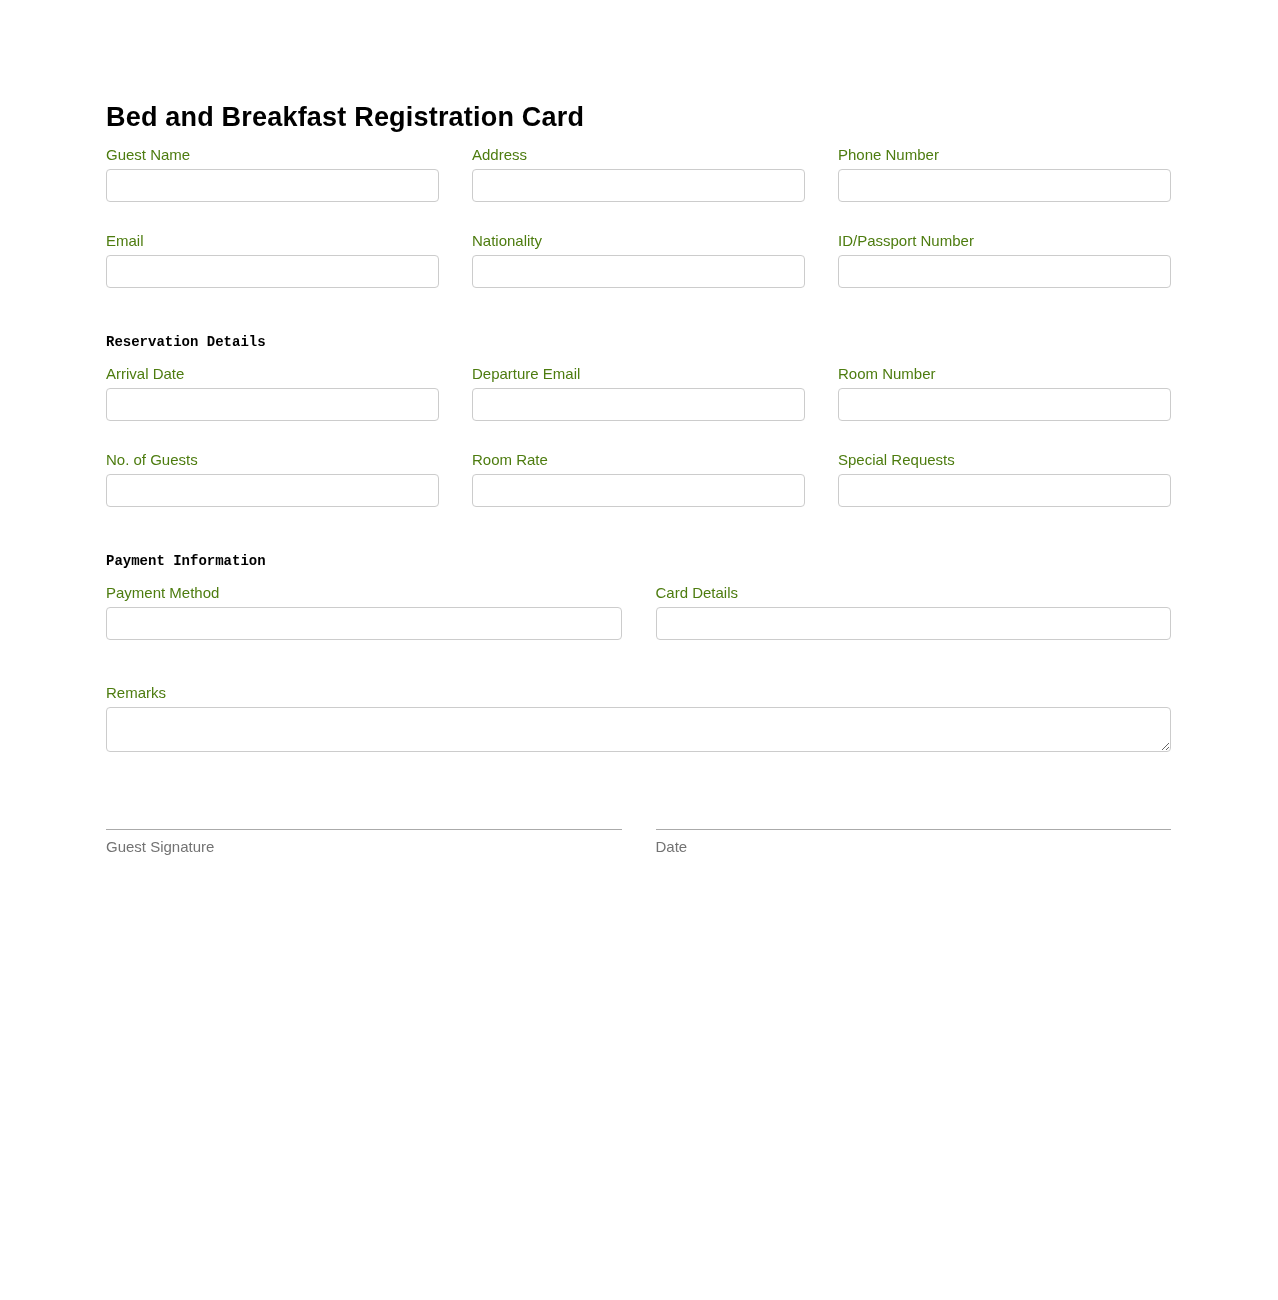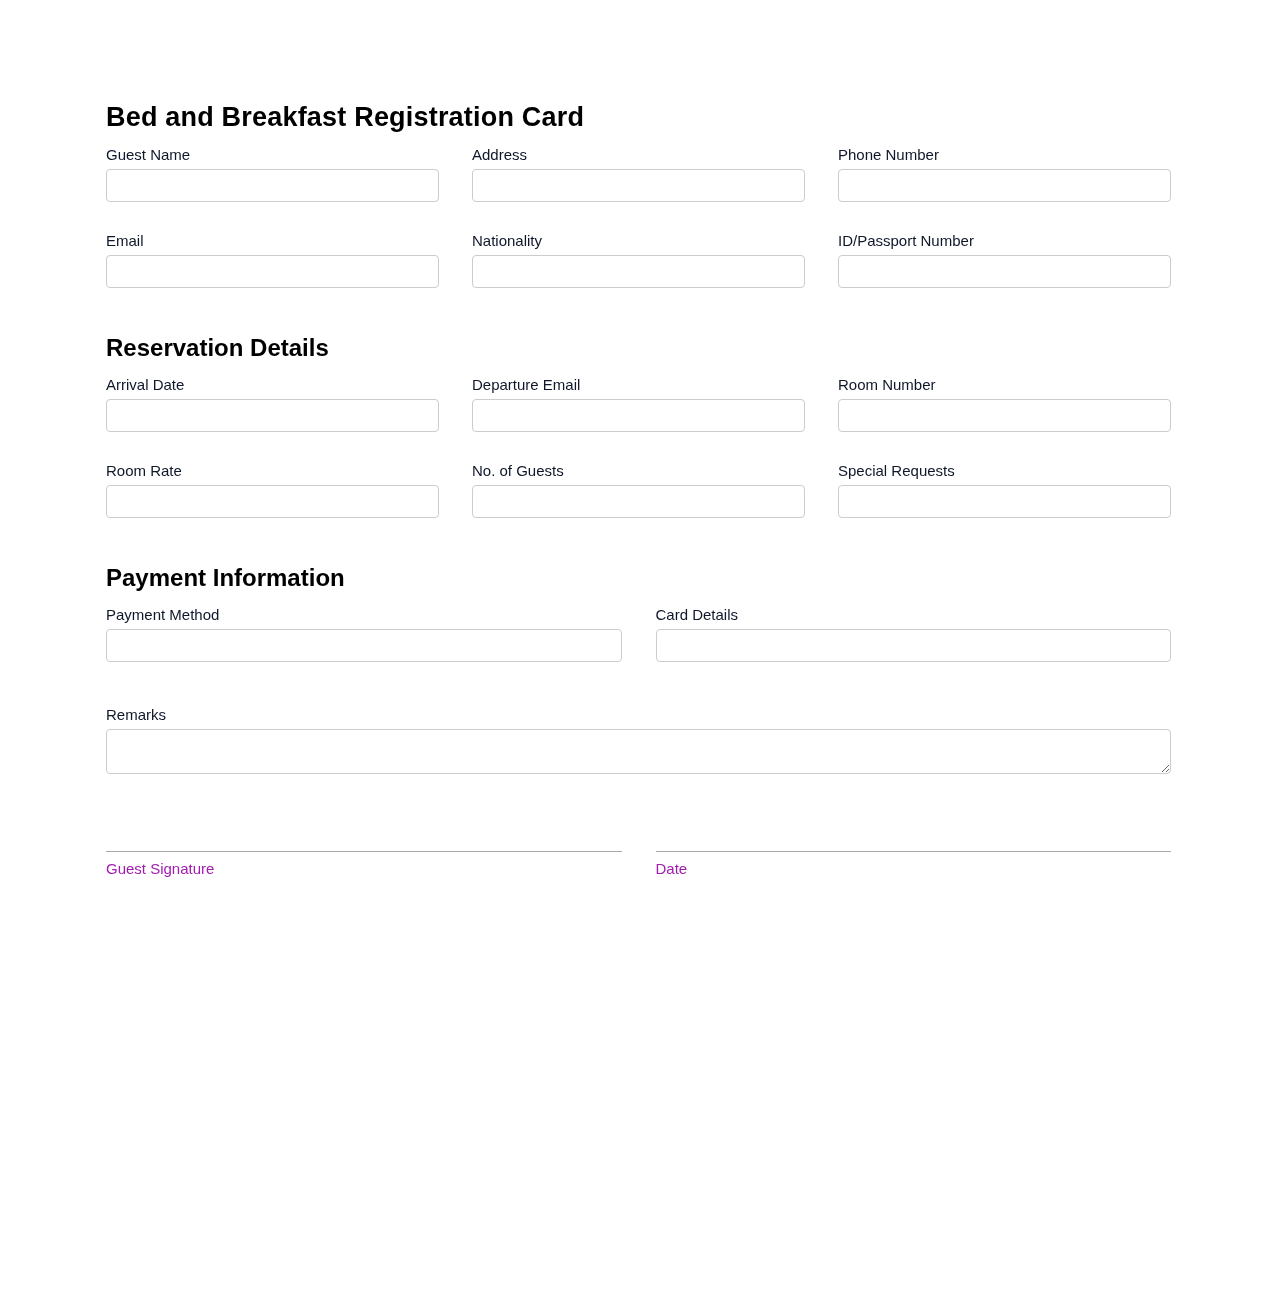--- a/index.html
+++ b/index.html
@@ -23,44 +23,45 @@
     width: 1065px;
   }
   h1.form-title {
     font-size: 27px;
     font-weight: 700;
     margin: 0 0 13px 0;
     line-height: 1.1;
     letter-spacing: 0.2px;
   }
   .section-heading {
-    font-size: 24px;
+    font-size: 14px;
     font-weight: 700;
     margin: 47px 0 15px 0;
     line-height: 1.1;
+    font-family: Liberation Mono, monospace;
   }
   .grid3 {
     display: grid;
     grid-template-columns: 1fr 1fr 1fr;
     column-gap: 33px;
     row-gap: 30px;
   }
   .grid2 {
     display: grid;
     grid-template-columns: 1fr 1fr;
     column-gap: 34px;
     row-gap: 30px;
   }
   .field { display: block; }
   .field-label {
     display: block;
     font-size: 15px;
     line-height: 17px;
     margin-bottom: 6px;
-    color: #0f172a;
+    color: #4d7c0f;
   }
   .text-input {
     display: block;
     width: 100%;
     height: 33px;
     border: 1px solid #cccccc;
     border-radius: 4px;
     padding: 6px 8px;
     font-family: "Liberation Sans", sans-serif;
     font-size: 14px;
@@ -86,21 +87,21 @@
   .signature-row { margin-top: 77px; }
   .signature-block { }
   .signature-line {
     border-top: 1px solid #aaaaaa;
     height: 0;
     margin-bottom: 8px;
   }
   .signature-label {
     font-size: 15px;
     line-height: 17px;
-    color: #a21caf;
+    color: #737373;
   }
 </style>
 </head>
 <body>
 
 <div class="page">
   <div class="content">
 
     <h1 class="form-title">Bed and Breakfast Registration Card</h1>
 
@@ -140,25 +141,25 @@
       </div>
       <div class="field">
         <label class="field-label">Departure Email</label>
         <input class="text-input" type="text" value="" style="">
       </div>
       <div class="field">
         <label class="field-label">Room Number</label>
         <input class="text-input" type="text" value="" style="">
       </div>
       <div class="field">
-        <label class="field-label">Room Rate</label>
+        <label class="field-label">No. of Guests</label>
         <input class="text-input" type="text" value="" style="">
       </div>
       <div class="field">
-        <label class="field-label">No. of Guests</label>
+        <label class="field-label">Room Rate</label>
         <input class="text-input" type="text" value="" style="">
       </div>
       <div class="field">
         <label class="field-label">Special Requests</label>
         <input class="text-input" type="text" value="" style="">
       </div>
     </div>
 
     <div class="section-heading">Payment Information</div>
 

